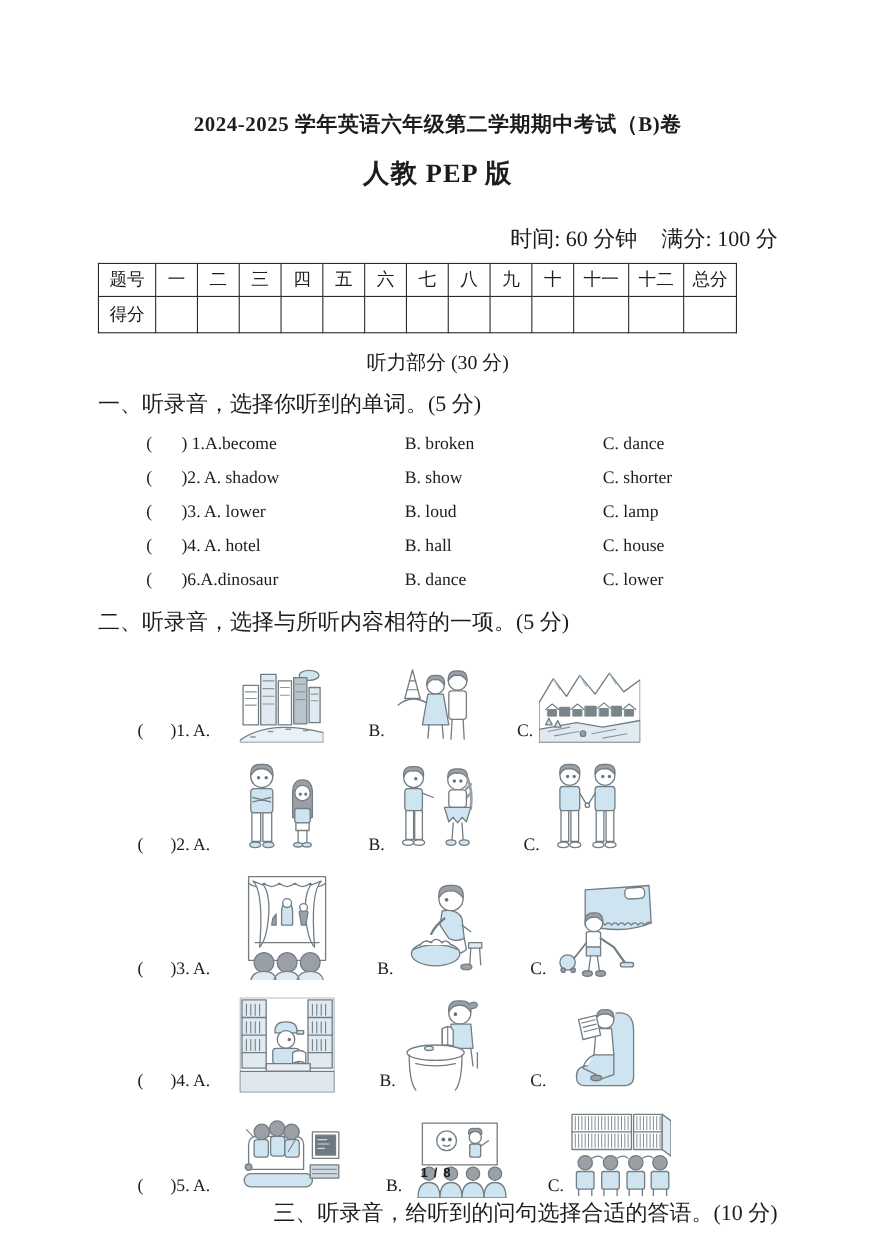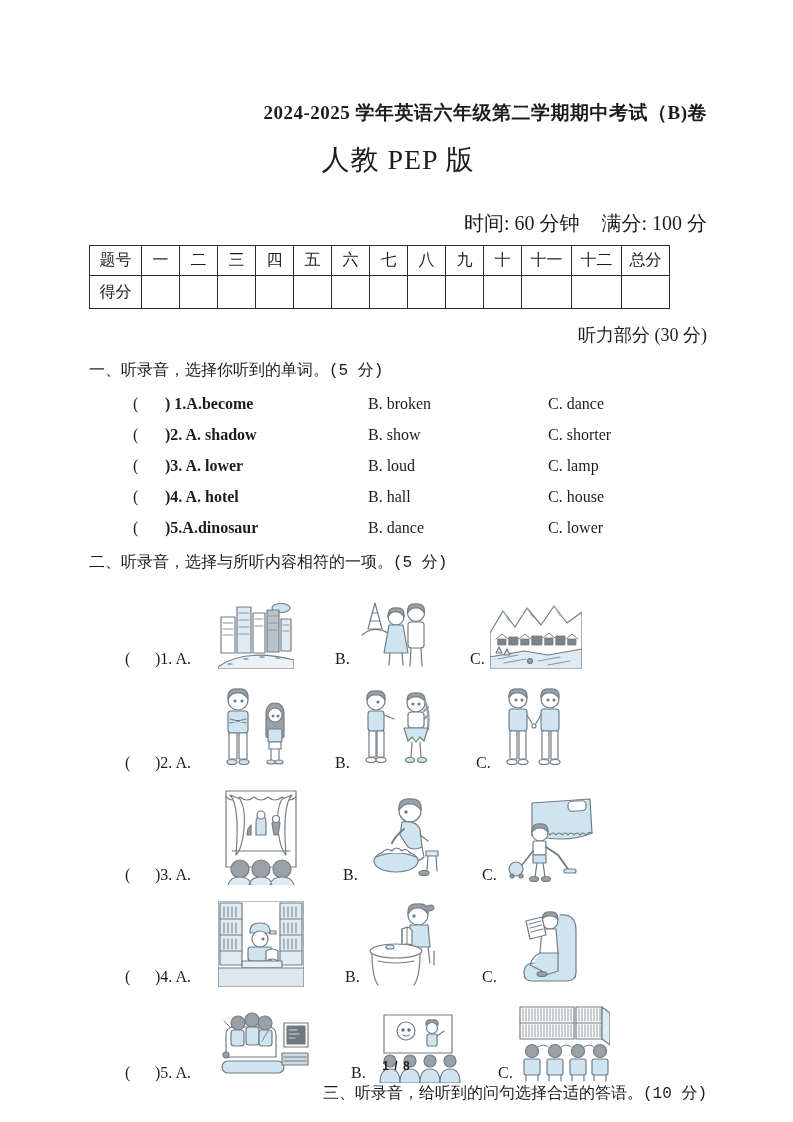--- a/index.html
+++ b/index.html
@@ -1,35 +1,35 @@
 <!DOCTYPE html>
 <html><head>
 <meta charset="utf-8">
 <style>
   html,body{margin:0;padding:0;background:#fff;}
   .sheet{
     position:relative;width:793px;height:1122px;background:#ffffff;overflow:hidden;
     font-family:"Liberation Serif","DejaVu Serif",serif;color:#1c1c1c;
   }
   .content{padding:0 86px 0 89px;}
-  .title{padding-top:100px;text-align:right;font-size:19px;font-weight:bold;letter-spacing:.5px;}
-  .subtitle{margin-top:15px;text-align:center;font-size:28px;font-weight:normal;letter-spacing:1px;}
+  .title{padding-top:100px;text-align:center;font-size:19px;font-weight:bold;letter-spacing:.5px;}
+  .subtitle{margin-top:15px;text-align:center;font-size:24px;font-weight:bold;letter-spacing:1px;}
   .meta{margin-top:31px;text-align:right;font-size:20px;}
   .meta .gap{display:inline-block;width:22px;}
   table.score{border-collapse:collapse;margin-top:8px;table-layout:fixed;width:578px;}
   table.score th,table.score td{border:1px solid #2b2b2b;font-weight:normal;font-size:16px;text-align:center;padding:0;}
   table.score tr.hdr{height:30px;}
   table.score tr.body{height:33px;font-family:Liberation Mono, monospace;}
   col.c-label{width:52px;}col.c-num{width:38px;}col.c-wide{width:50px;}col.c-total{width:48px;}
-  .part-title{margin-top:14px;text-align:right;font-size:18px;}
-  .sec-heading{margin-top:13px;font-size:16px;font-family:Liberation Mono, monospace;}
+  .part-title{margin-top:14px;text-align:center;font-size:18px;}
+  .sec-heading{margin-top:13px;font-size:20px;}
   .s1-list{margin-top:7px;}
   .s1-row{display:flex;padding-left:44px;font-size:16px;line-height:31px;}
   .s1-row .paren{display:inline-block;width:32px;}
-  .s1-row .q{width:203px;font-weight:bold;}
+  .s1-row .q{width:203px;}
   .s1-row .ob{width:180px;}
   .pick-row{display:flex;align-items:flex-end;padding-left:36px;font-size:16px;}
   .pick-row .paren{width:30px;padding-bottom:1px;}
   .pick-row .plabel{width:63px;padding-bottom:1px;}
   .pick-row .opt-b{width:23px;margin-left:41px;padding-bottom:1px;}
   .pick-row .opt-c{width:20px;margin-left:36px;padding-bottom:1px;}
   .pick-row .imgbox{display:flex;align-items:flex-end;}
   .footer{position:absolute;top:1059px;left:0;width:793px;text-align:center;
     font-family:"Liberation Sans","DejaVu Sans",sans-serif;font-size:12px;font-weight:bold;letter-spacing:1px;}
   svg{display:block;}
@@ -123,21 +123,21 @@
           <span class="oc">C. lamp</span>
       </div>
       <div class="s1-row">
         <span class="paren">(</span>
           <span class="q">)4. A. hotel</span>
           <span class="ob">B. hall</span>
           <span class="oc">C. house</span>
       </div>
       <div class="s1-row">
         <span class="paren">(</span>
-          <span class="q">)5.A.dinosaur</span>
+          <span class="q">)6.A.dinosaur</span>
           <span class="ob">B. dance</span>
           <span class="oc">C. lower</span>
       </div>
     </div>
 
     <div class="sec-heading" style="margin-top:9px;">二、听录音，选择与所听内容相符的一项。(5 分)</div>
 
     <div class="pick-row" style="margin-top:22px;">
       <span class="paren">(</span>
       <span class="plabel">)1. A.</span>

